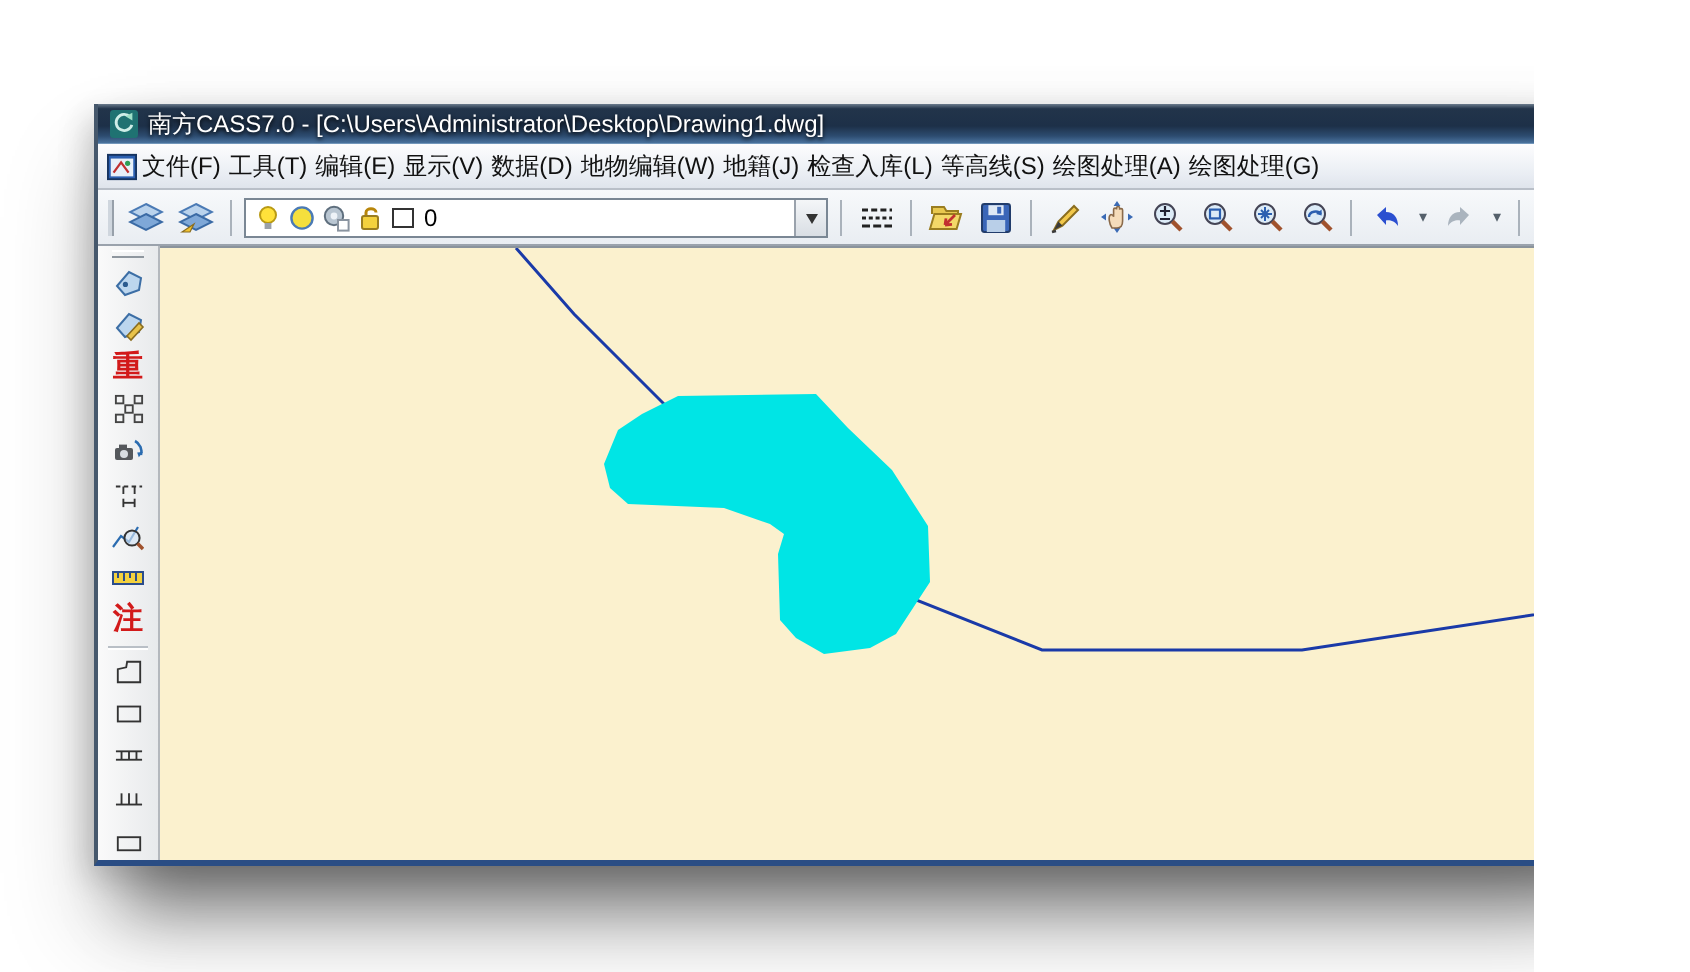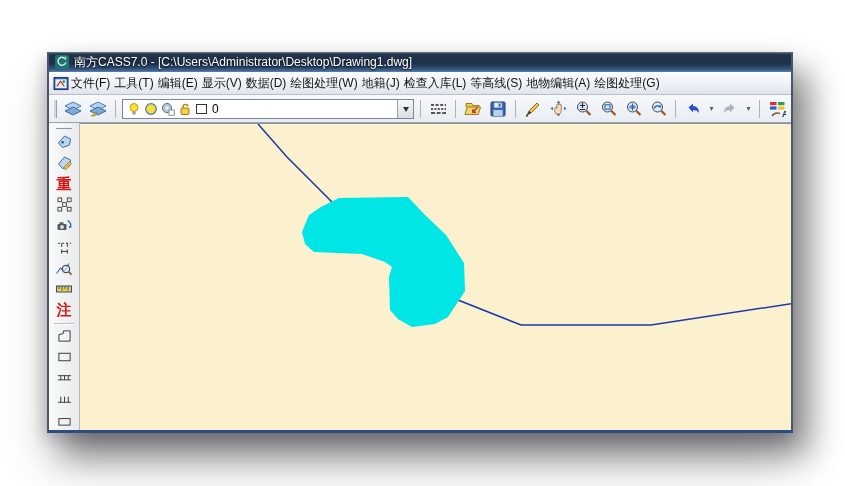--- a/index.html
+++ b/index.html
@@ -1,16 +1,16 @@
 <!DOCTYPE html>
 <html><head>
 <meta charset="utf-8">
 <style>
   html,body{margin:0;padding:0;background:#fff;font-family:"Liberation Sans","DejaVu Sans",sans-serif;}
-  .stage{position:relative;width:845px;height:486px;overflow:hidden;background:#fff;}
+  .stage{position:relative;width:767px;height:486px;overflow:hidden;background:#fff;}
   .window{position:absolute;left:47px;top:52px;width:746px;height:381px;display:flex;flex-direction:column;
     border-left:2px solid #46586c;border-right:2px solid #46586c;border-bottom:3px solid #2a4d84;
     box-shadow:16px 20px 30px rgba(0,0,0,.40), 2px 30px 45px rgba(0,0,0,.22), -4px 6px 14px rgba(0,0,0,.15);
     background:#f0f2f5;box-sizing:border-box;}
   
   .titlebar{height:20px;flex:0 0 20px;display:flex;align-items:center;gap:5px;padding:0 6px;
     background:linear-gradient(#6b7b8c 0%, #22344a 12%, #1d3048 55%, #2d4c70 80%, #49719c 97%, #8fb0d0 100%);}
   .titlebar .t-text{color:#fff;font-size:12px;white-space:nowrap;text-shadow:0 1px 2px #000;}
   .app-ico{width:14px;height:14px;flex:0 0 14px;}
   
@@ -62,25 +62,25 @@
         <rect x="0.5" y="1.5" width="15" height="13" fill="#2b5fb0" stroke="#16335f"></rect>
         <rect x="2" y="3.5" width="12" height="9.5" fill="#e8f0f9"></rect>
         <path d="M3.5 11 L7.5 5.5 L11.5 11" stroke="#c03030" fill="none" stroke-width="1.2"></path>
         <circle cx="11" cy="6" r="1.4" fill="#2e9e55"></circle>
       </svg>
       <span class="menu-item">文件(F)</span>
       <span class="menu-item">工具(T)</span>
       <span class="menu-item">编辑(E)</span>
       <span class="menu-item">显示(V)</span>
       <span class="menu-item">数据(D)</span>
-      <span class="menu-item">绘图处理(W)</span>
+      <span class="menu-item">地物编辑(W)</span>
       <span class="menu-item">地籍(J)</span>
       <span class="menu-item">检查入库(L)</span>
       <span class="menu-item">等高线(S)</span>
-      <span class="menu-item">地物编辑(A)</span>
+      <span class="menu-item">绘图处理(A)</span>
       <span class="menu-item">绘图处理(G)</span>
 
     </div>
 
     <div class="toolbar">
       <div class="tb-grip"></div>
 
       <div class="tb-btn">
         <svg width="18" height="16" viewBox="0 0 18 16">
           <path d="M9 1 L17 5 L9 9 L1 5 Z" fill="#b9d2ec" stroke="#4a7ab5"></path>

